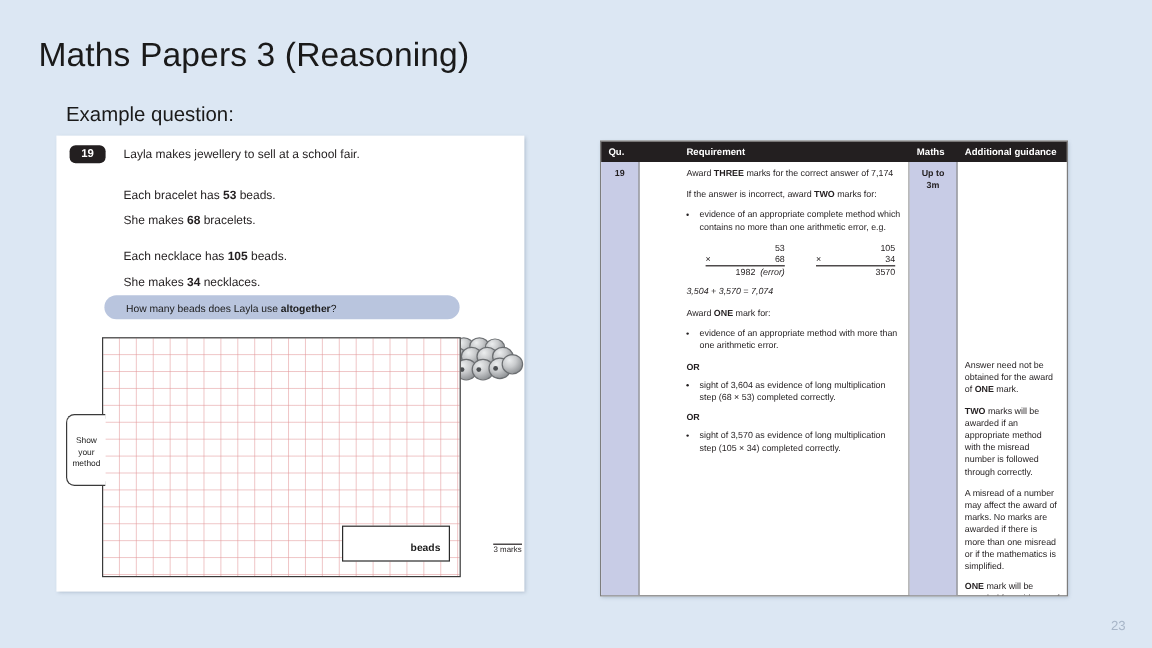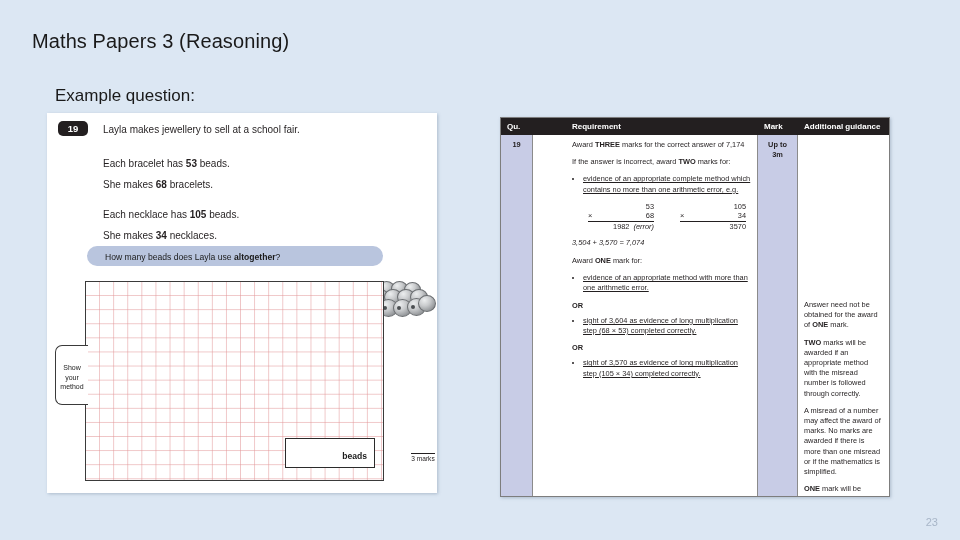--- a/index.html
+++ b/index.html
@@ -13,21 +13,21 @@
     font-family: "Liberation Sans", sans-serif;
     overflow: hidden;
     position: relative;
   }
 
   
   #slide-title {
     position: absolute;
     left: 32px;
     top: 30px;
-    font-size: 20px;
+    font-size: 28px;
     color: #1a1a1a;
     letter-spacing: 0.1px;
   }
   #slide-subtitle {
     position: absolute;
     left: 55px;
     top: 86px;
     font-size: 17px;
     color: #1a1a1a;
   }
@@ -234,21 +234,21 @@
     padding-top: 6px;
   }
   #cell-qu { border-right: 1px solid #8b8b8b; }
   #cell-req { border-right: 1px solid #8b8b8b; }
   #cell-mark { border-right: 1px solid #8b8b8b; }
 
   #cell-mark .mark-line { line-height: 10px; }
 
   #cell-req p, #cell-add p { margin: 0 0 7px 0; }
   #cell-req ul { margin: 0 0 7px 0; padding-left: 11px; }
-  #cell-req li { margin: 0 0 1px 0; text-decoration: underline; }
+  #cell-req li { margin: 0 0 1px 0; }
   #cell-req .or { font-weight: bold; margin: 0 0 5px 0; }
   b { font-weight: bold; }
 
   
   .sums {
     display: flex;
     gap: 26px;
     margin: 3px 0 6px 16px;
     font-size: 7.4px;
   }
@@ -326,21 +326,21 @@
     <span class="rule"></span>
     <span>3 marks</span>
   </div>
 </div>
 
 <div id="markscheme">
 
   <div id="ms-head">
     <div class="col-qu">Qu.</div>
     <div class="col-req">Requirement</div>
-    <div class="col-mark">Mark</div>
+    <div class="col-mark">Maths</div>
     <div class="col-add">Additional guidance</div>
   </div>
 
   <div id="ms-body">
 
     <div class="col-qu" id="cell-qu">19</div>
 
     <div class="col-req" id="cell-req">
       <p>Award <b>THREE</b> marks for the correct answer of 7,174</p>
       <p>If the answer is incorrect, award <b>TWO</b> marks for:</p>

